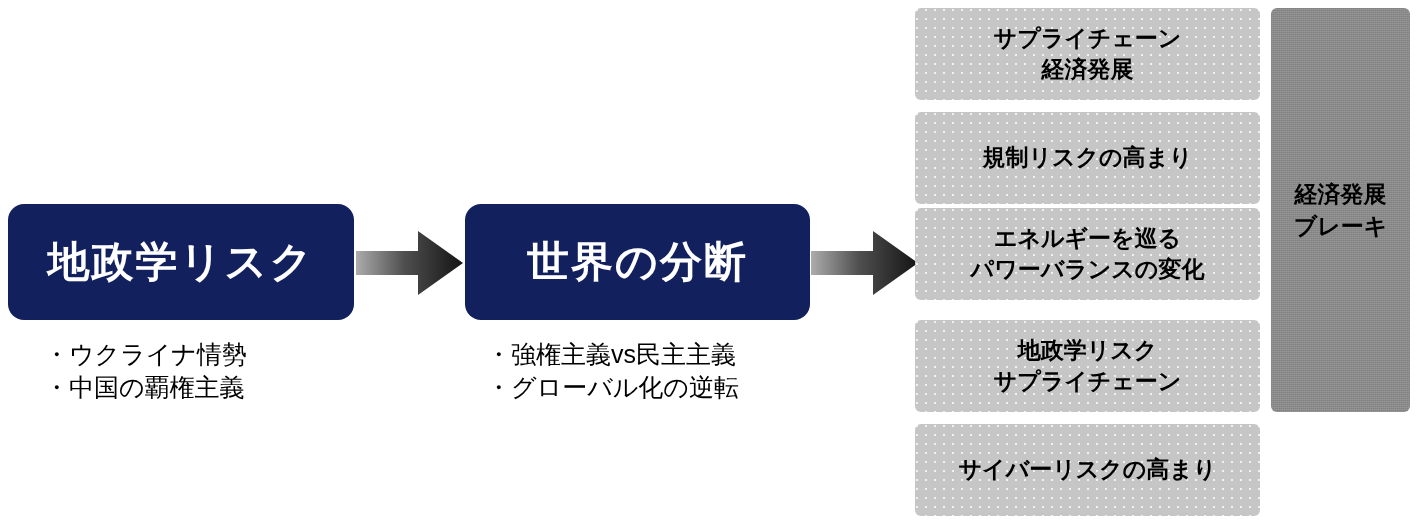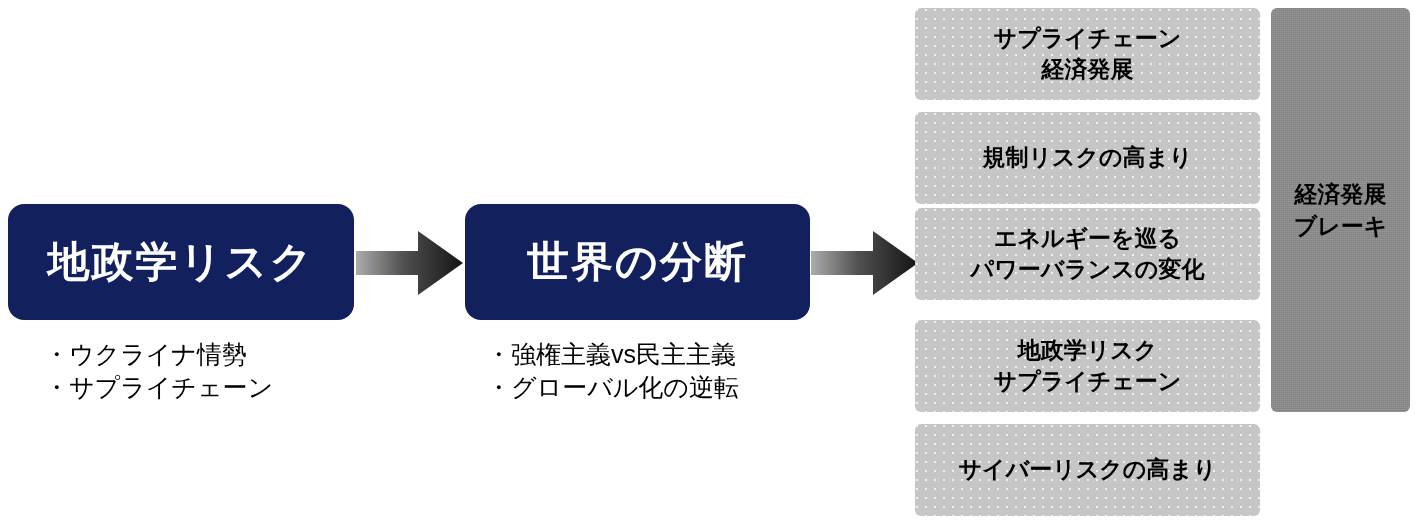--- a/index.html
+++ b/index.html
@@ -103,21 +103,21 @@
 <body>
 
 <div id="canvas">
 
   <div class="navy-box" style="left:8px; top:204px; width:346px; height:116px;">
     <span class="navy-label">地政学リスク</span>
   </div>
 
   <div class="bullets" style="left:44px; top:338px; width:300px;">
     <div>・ウクライナ情勢</div>
-    <div>・サプライチェーン</div>
+    <div>・中国の覇権主義</div>
   </div>
 
   <div class="arrow" style="left:356px; top:228px; width:108px; height:70px;">
     <svg width="108" height="70" viewBox="0 0 108 70" xmlns="http://www.w3.org/2000/svg">
       <defs>
         <linearGradient id="agrad1" x1="0" y1="0" x2="1" y2="0">
           <stop offset="0%" stop-color="#acacac"></stop>
           <stop offset="45%" stop-color="#4f4f4f"></stop>
           <stop offset="100%" stop-color="#141414"></stop>
         </linearGradient>

